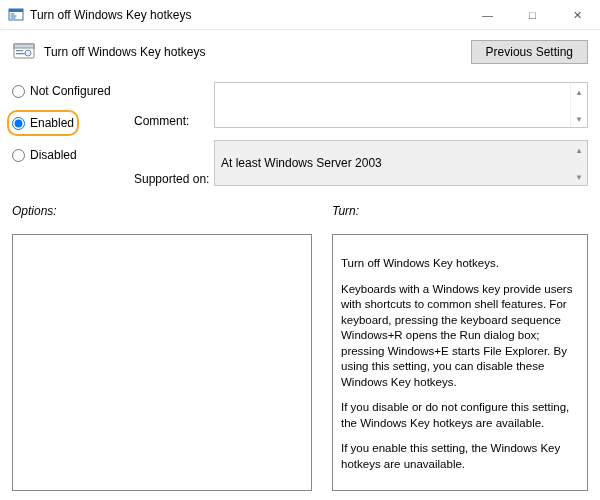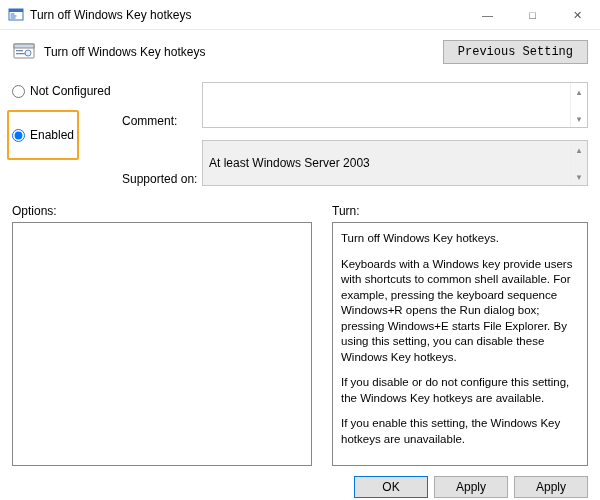--- a/index.html
+++ b/index.html
@@ -67,40 +67,41 @@
   font-size: 12px;
   flex: 1;
 }
 .nav-btn {
   background: #e1e1e1;
   border: 1px solid #adadad;
   font-size: 12px;
   padding: 4px 14px;
   margin-left: 6px;
   cursor: pointer;
-  font-family: Liberation Mono, monospace;
+  font-family: Liberation Sans, sans-serif;
 }
 .config-area {
   display: flex;
+  gap: 12px;
 }
 .radio-col {
   width: 110px;
   padding-top: 2px;
 }
 .radio-row {
   display: flex;
   align-items: center;
   margin-bottom: 12px;
   gap: 5px;
 }
 .radio-row input[type=radio] { margin: 0; }
 .radio-row.highlighted {
-  padding: 16px 3px;
+  padding: 4px 3px;
   border: 2px solid #f5a623;
-  border-radius: 2px;
+  border-radius: 10px;
   margin-left: -5px;
   width: fit-content;
 }
 .fields-col { flex: 1; }
 .field-row {
   display: flex;
   align-items: flex-end;
   margin-bottom: 12px;
 }
 .field-label { width: 80px; padding-top: 2px;}
@@ -135,32 +136,32 @@
   font-size: 9px;
 }
 .lower {
   display: flex;
   gap: 20px;
   flex: 1;
   margin-top: 6px;
 }
 .lower-col { display: flex; flex-direction: column; flex: 1; }
 .lower-col.left { flex: 0 0 300px; }
-.lower-label { margin-bottom: 4px; }
+.lower-label { margin-bottom: 16px; font-style: italic; }
 .panel {
   border: 1px solid #888;
   flex: 1;
   background: #fff;
   padding: 8px;
   overflow: hidden;
   font-size: 11.5px;
   line-height: 1.35;
 }
 .panel.help p { margin-bottom: 10px; }
-.panel.help p.title { font-weight: normal; }
+.panel.help p.title { font-weight: normal; margin-top: 13px; }
 .bottom-bar {
   display: flex;
   justify-content: flex-end;
   gap: 6px;
   padding: 10px 0;
 }
 .dlg-btn {
   background: #e1e1e1;
   border: 1px solid #adadad;
   font-size: 12px;
@@ -219,20 +220,24 @@
   <div class="config-area">
     <div class="radio-col">
       <label class="radio-row">
         <input type="radio" name="state" style="">
         <span>Not Configured</span>
       </label>
       <label class="radio-row highlighted">
         <input type="radio" name="state" checked="" style="">
         <span>Enabled</span>
       </label>
+      <label class="radio-row">
+        <input type="radio" name="state" style="">
+        <span>Disabled</span>
+      </label>
     </div>
     <div class="fields-col">
       <div class="field-row">
         <span class="field-label">Comment:</span>
         <div class="field-box">
           <span></span>
           <div class="scroll-arrows">
             <span class="scroll-arrow">▴</span>
             <span class="scroll-arrow">▾</span>
           </div>
@@ -253,21 +258,21 @@
 
   <div class="lower">
     <div class="lower-col left">
       <span class="lower-label">Options:</span>
       <div class="panel"></div>
     </div>
     <div class="lower-col">
       <span class="lower-label">Turn:</span>
       <div class="panel help">
         <p class="title">Turn off Windows Key hotkeys.</p>
-        <p>Keyboards with a Windows key provide users with shortcuts to common shell available. For example, pressing the keyboard sequence Windows+R opens the Run dialog box; pressing Windows+E starts File Explorer. By using this setting, you can disable these Windows Key hotkeys.</p>
+        <p>Keyboards with a Windows key provide users with shortcuts to common shell features. For keyboard, pressing the keyboard sequence Windows+R opens the Run dialog box; pressing Windows+E starts File Explorer. By using this setting, you can disable these Windows Key hotkeys.</p>
         <p>If you disable or do not configure this setting, the Windows Key hotkeys are available.</p>
         <p>If you enable this setting, the Windows Key hotkeys are unavailable.</p>
       </div>
     </div>
   </div>
 
   <div class="bottom-bar">
     <button class="dlg-btn default">OK</button>
     <button class="dlg-btn">Apply</button>
     <button class="dlg-btn">Apply</button>

